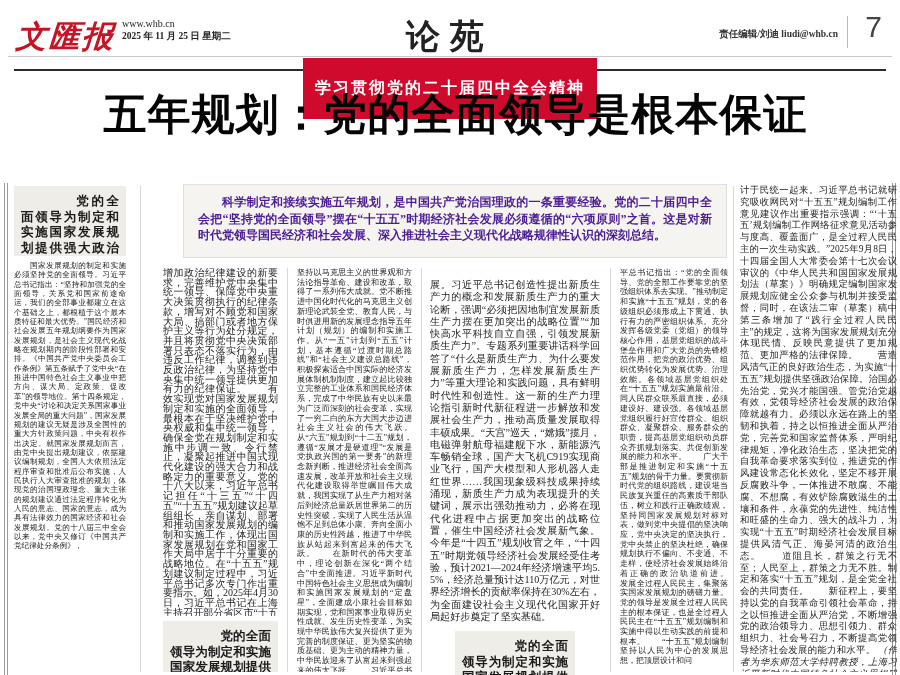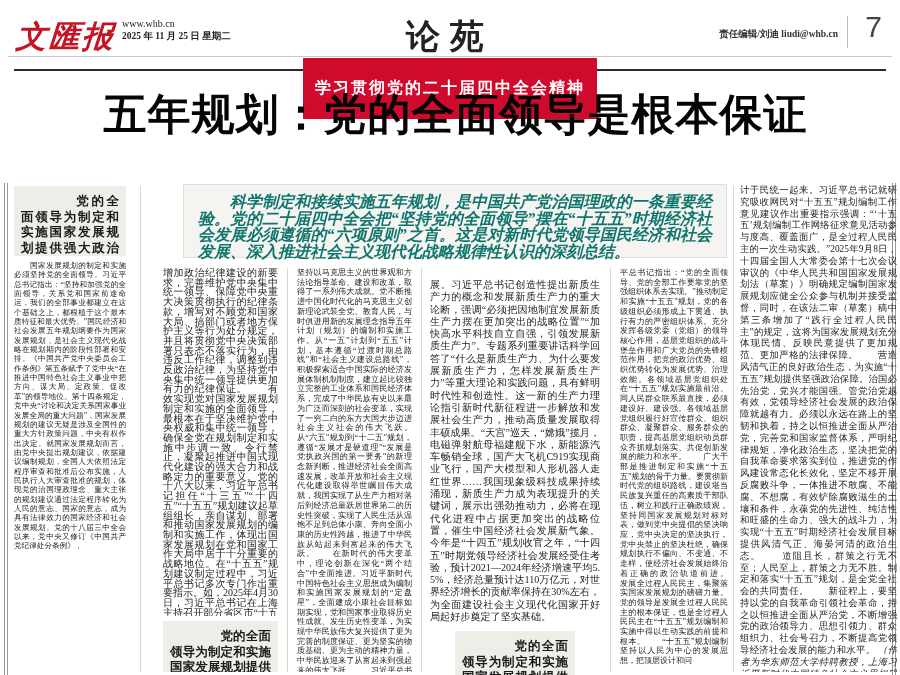--- a/index.html
+++ b/index.html
@@ -30,22 +30,22 @@
   .byline{position:absolute;left:0;right:0;top:150px;text-align:center;
         font-size:10.5px;color:#333;font-weight:bold;}
   
   .sideline{position:absolute;top:183px;bottom:0;width:1px;background:#9a9a9a;}
   .sl1{left:4px;} .sl2{left:7px;} .sl3{right:4px;} .sl4{right:7px;}
   .vrule{position:absolute;top:268px;bottom:3px;width:1px;background:#d8d8d4;}
   .vr1{left:140px;top:186px;} .vr2{left:287px;} .vr3{left:421px;} .vr4{left:610px;} .vr5{left:733px;top:186px;}
   
   .intro-box{position:absolute;left:183px;top:184px;width:544px;height:74px;box-sizing:border-box;
         background:#f6f4f0;border:1px solid #e2dfd9;padding:9px 14px;}
-  .intro-text{font-size:16px;line-height:16.5px;font-weight:bold;font-style:italic;
-        color:#0f766e;text-align:justify;text-indent:2em;}
+  .intro-text{font-size:12px;line-height:16.5px;font-weight:bold;
+        color:#4c1d95;text-align:justify;text-indent:2em;}
   
   .col{position:absolute;box-sizing:border-box;}
   .body-txt{text-align:justify;word-break:break-all;color:#222;overflow:hidden;}
   .subhead-box{background:#efede8;box-sizing:border-box;padding:8px 7px;overflow:hidden;
         font-weight:bold;color:#1a1a1a;font-size:12.5px;line-height:15.5px;text-align:justify;
         text-indent:2em;word-break:break-all;}
   .c1{left:14px;top:186px;width:112px;}
   .c1 .subhead-box{height:70px;}
   .c1 .body-txt{margin-top:5px;font-size:7.6px;line-height:9.35px;height:408px;}
   .c2{left:163px;top:268px;width:115px;}

